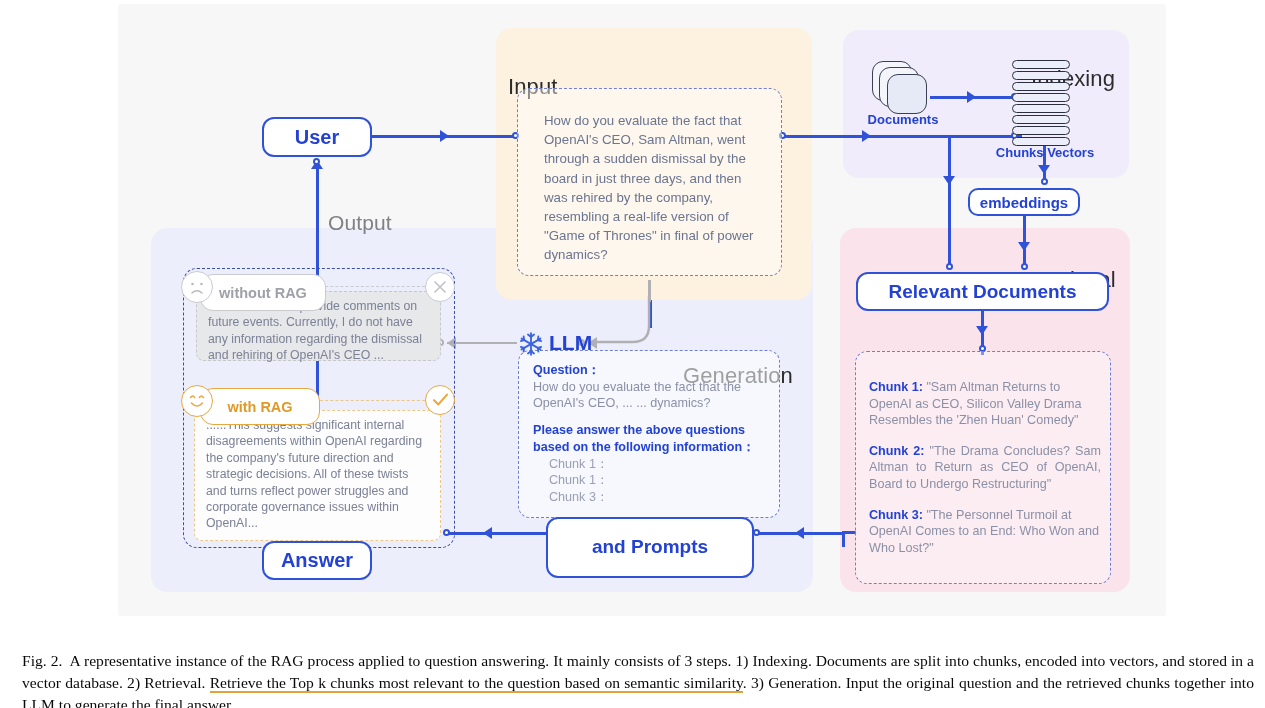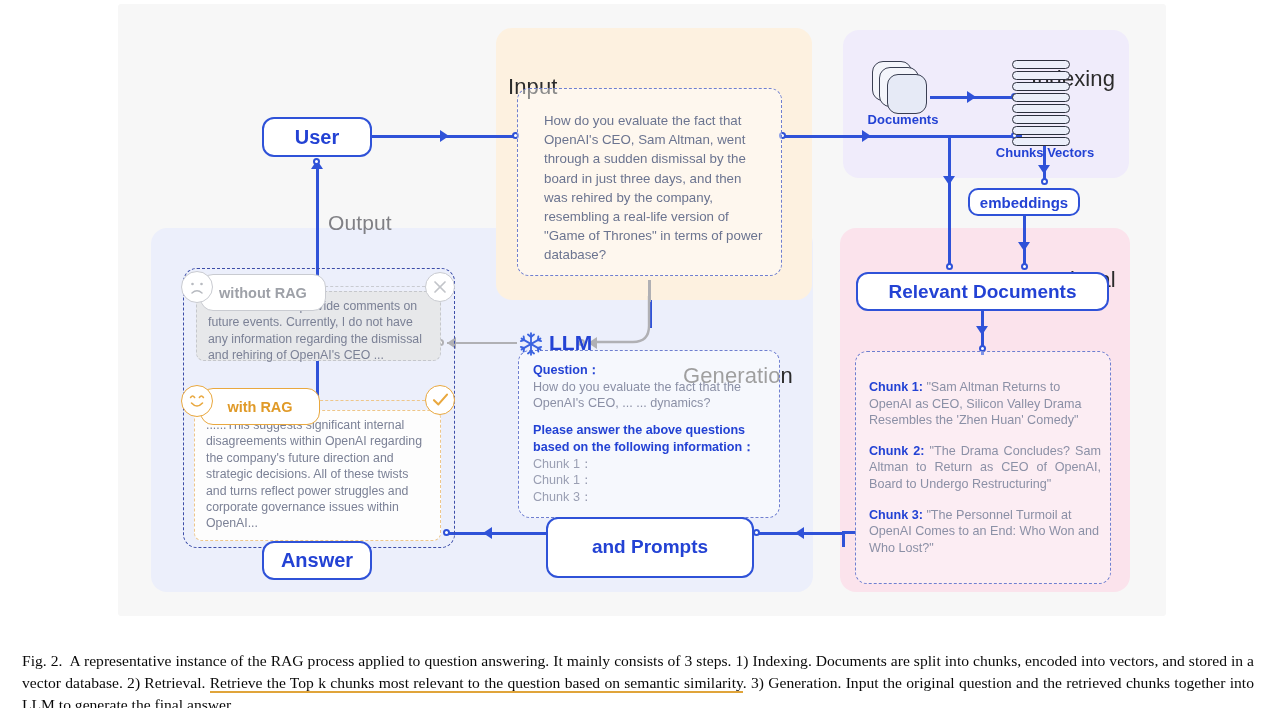--- a/index.html
+++ b/index.html
@@ -37,21 +37,21 @@
 
   
   .dbox{position:absolute;border:1.6px dashed #6f7fd0;border-radius:12px;box-sizing:border-box;}
   .qbox{left:517px;top:88px;width:265px;height:188px;background:rgba(255,255,255,.45);}
   .qbox .txt{position:absolute;left:26px;top:22px;width:224px;font-size:13.3px;line-height:19.2px;color:#6b7490;}
 
   .genbox{left:518px;top:350px;width:262px;height:168px;background:rgba(255,255,255,.55);border-color:#6f7fd0;}
   .genbox .inner{position:absolute;left:14px;top:11px;width:240px;font-size:12.6px;line-height:16.6px;color:#8b90a6;}
   .genbox .lbl{color:#2342d4;font-weight:bold;}
   .genbox .strong{color:#2342d4;font-weight:bold;display:block;margin-top:10px;line-height:17px;}
-  .genbox .chk{display:block;color:#9a9fb3;}
+  .genbox .chk{display:block;color:#9a9fb3;margin-left:16px;}
 
   .chunkbox{left:855px;top:351px;width:256px;height:233px;background:rgba(255,255,255,.38);border-color:#6f7fd0;}
   .chunkbox .inner{position:absolute;left:13px;top:27px;width:232px;font-size:12.6px;line-height:16.6px;color:#8b90a6;}
   .chunkbox p{margin:0 0 14px 0;}
   .chunkbox p:last-child{margin-bottom:0;}
   .chunkbox .ck{color:#2342d4;font-weight:bold;}
   .chunkbox .just{text-align:justify;}
 
   
   .ansframe{position:absolute;left:183px;top:268px;width:272px;height:280px;
@@ -218,21 +218,21 @@
   <div class="rbox box-embeddings">embeddings</div>
   <div class="rbox box-reldocs">Relevant Documents</div>
   <div class="rbox box-answer">Answer</div>
   <div class="rbox box-combine">
     <div>
       <div>and Prompts</div>
     </div>
   </div>
 
   <div class="dbox qbox">
-    <div class="txt">How do you evaluate the fact that OpenAI's CEO, Sam Altman, went through a sudden dismissal by the board in just three days, and then was rehired by the company, resembling a real-life version of "Game of Thrones" in terms of power database?</div>
+    <div class="txt">How do you evaluate the fact that OpenAI's CEO, Sam Altman, went through a sudden dismissal by the board in just three days, and then was rehired by the company, resembling a real-life version of "Game of Thrones" in final of power dynamics?</div>
   </div>
 
   <div class="snow">
     <svg width="26" height="26" viewBox="0 0 24 24">
       <g stroke="#3a63e0" stroke-width="1.7" stroke-linecap="round">
         <line x1="12" y1="2" x2="12" y2="22"></line>
         <line x1="3.3" y1="7" x2="20.7" y2="17"></line>
         <line x1="3.3" y1="17" x2="20.7" y2="7"></line>
         <line x1="12" y1="5.5" x2="9.2" y2="3.2"></line>
           <line x1="12" y1="5.5" x2="14.8" y2="3.2"></line>

